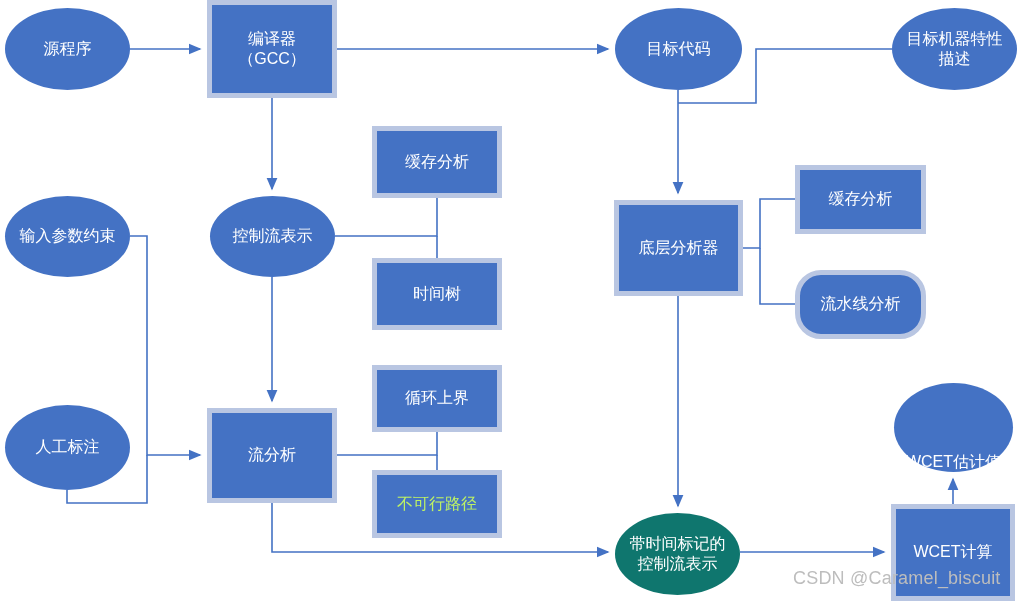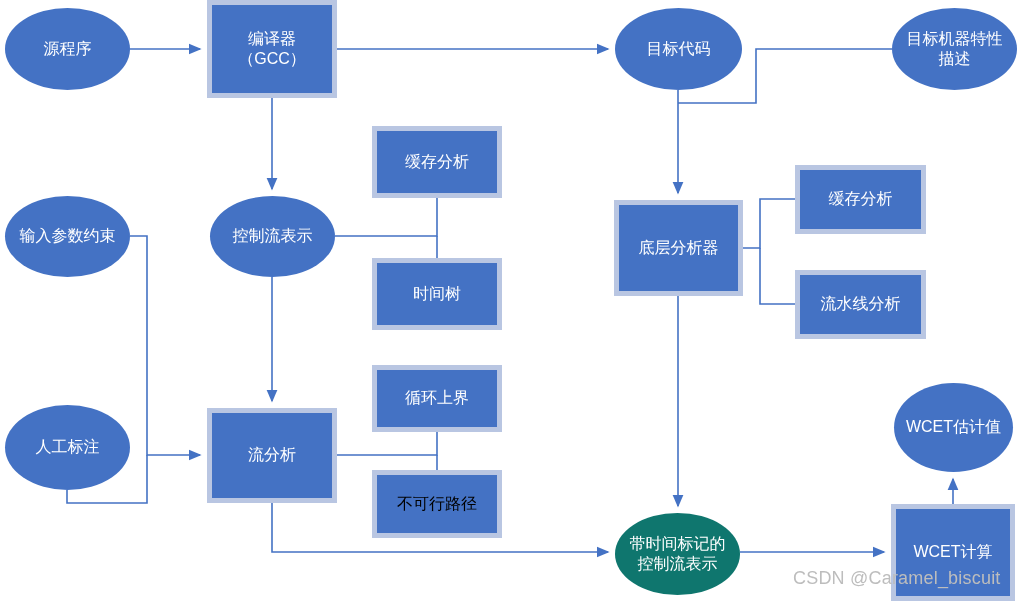--- a/index.html
+++ b/index.html
@@ -79,36 +79,36 @@
       </div>
       <div class="node ellipse" style="left: 5px; top: 196px; width: 125px; height: 81px; background: rgb(68, 114, 196); color: rgb(255, 255, 255);">
         <span>输入参数约束</span>
       </div>
       <div class="node box" style="left: 614px; top: 200px; width: 129px; height: 96px; background: rgb(68, 114, 196); color: rgb(255, 255, 255); border-color: rgb(185, 198, 226);">
         <span>底层分析器</span>
       </div>
       <div class="node box" style="left: 795px; top: 165px; width: 131px; height: 69px; background: rgb(68, 114, 196); color: rgb(255, 255, 255); border-color: rgb(185, 198, 226);">
         <span>缓存分析</span>
       </div>
-      <div class="node box" style="left: 795px; top: 270px; width: 131px; height: 69px; background: rgb(68, 114, 196); color: rgb(255, 255, 255); border-color: rgb(185, 198, 226);">
+      <div class="node box" style="left: 795px; top: 270px; width: 131px; height: 69px; background: rgb(68, 114, 196); color: rgb(255, 255, 255); border-color: rgb(185, 198, 226); border-radius: 26px;">
         <span>流水线分析</span>
       </div>
       <div class="node box" style="left: 372px; top: 365px; width: 130px; height: 67px; background: rgb(68, 114, 196); color: rgb(255, 255, 255); border-color: rgb(185, 198, 226);">
         <span>循环上界</span>
       </div>
       <div class="node ellipse" style="left: 5px; top: 405px; width: 125px; height: 85px; background: rgb(68, 114, 196); color: rgb(255, 255, 255);">
         <span>人工标注</span>
       </div>
       <div class="node box" style="left: 207px; top: 408px; width: 130px; height: 95px; background: rgb(68, 114, 196); color: rgb(255, 255, 255); border-color: rgb(185, 198, 226);">
         <span>流分析</span>
       </div>
-      <div class="node box" style="left: 372px; top: 470px; width: 130px; height: 68px; background: rgb(68, 114, 196); color: #000000; border-color: rgb(185, 198, 226);">
+      <div class="node box" style="left: 372px; top: 470px; width: 130px; height: 68px; background: rgb(68, 114, 196); color: #bef264; border-color: rgb(185, 198, 226);">
         <span>不可行路径</span>
       </div>
-      <div class="node ellipse" style="left: 894px; top: 383px; width: 119px; height: 89px; background: rgb(68, 114, 196); color: rgb(255, 255, 255);">
+      <div class="node ellipse" style="left: 894px; top: 383px; width: 119px; height: 89px; background: rgb(68, 114, 196); color: rgb(255, 255, 255); align-items: flex-end;">
         <span>WCET估计值</span>
       </div>
       <div class="node ellipse" style="left: 615px; top: 513px; width: 125px; height: 82px; background: #0f766e; color: rgb(255, 255, 255);">
         <span>带时间标记的<br>控制流表示</span>
       </div>
       <div class="node box" style="left: 891px; top: 504px; width: 124px; height: 97px; background: rgb(68, 114, 196); color: rgb(255, 255, 255); border-color: rgb(185, 198, 226);">
         <span>WCET计算</span>
       </div>
     </div>
   <div class="watermark" style="left: 793px; top: 568px; color: rgb(189, 189, 189);">CSDN @Caramel_biscuit</div>

